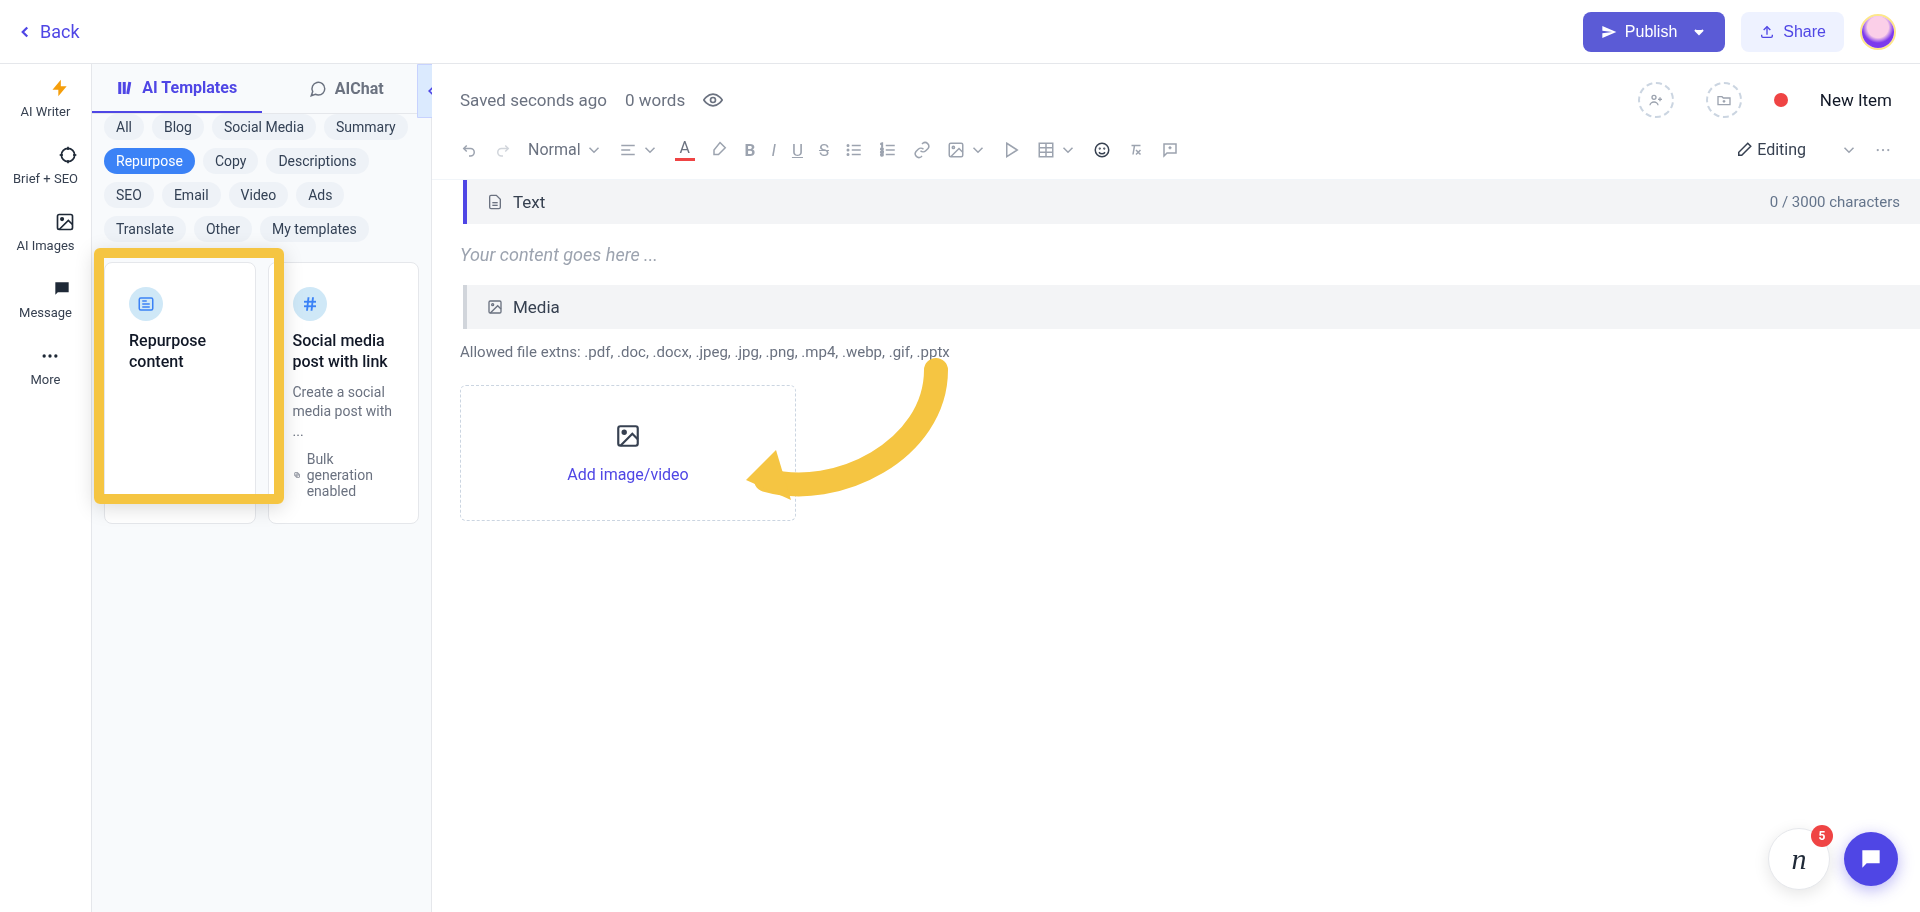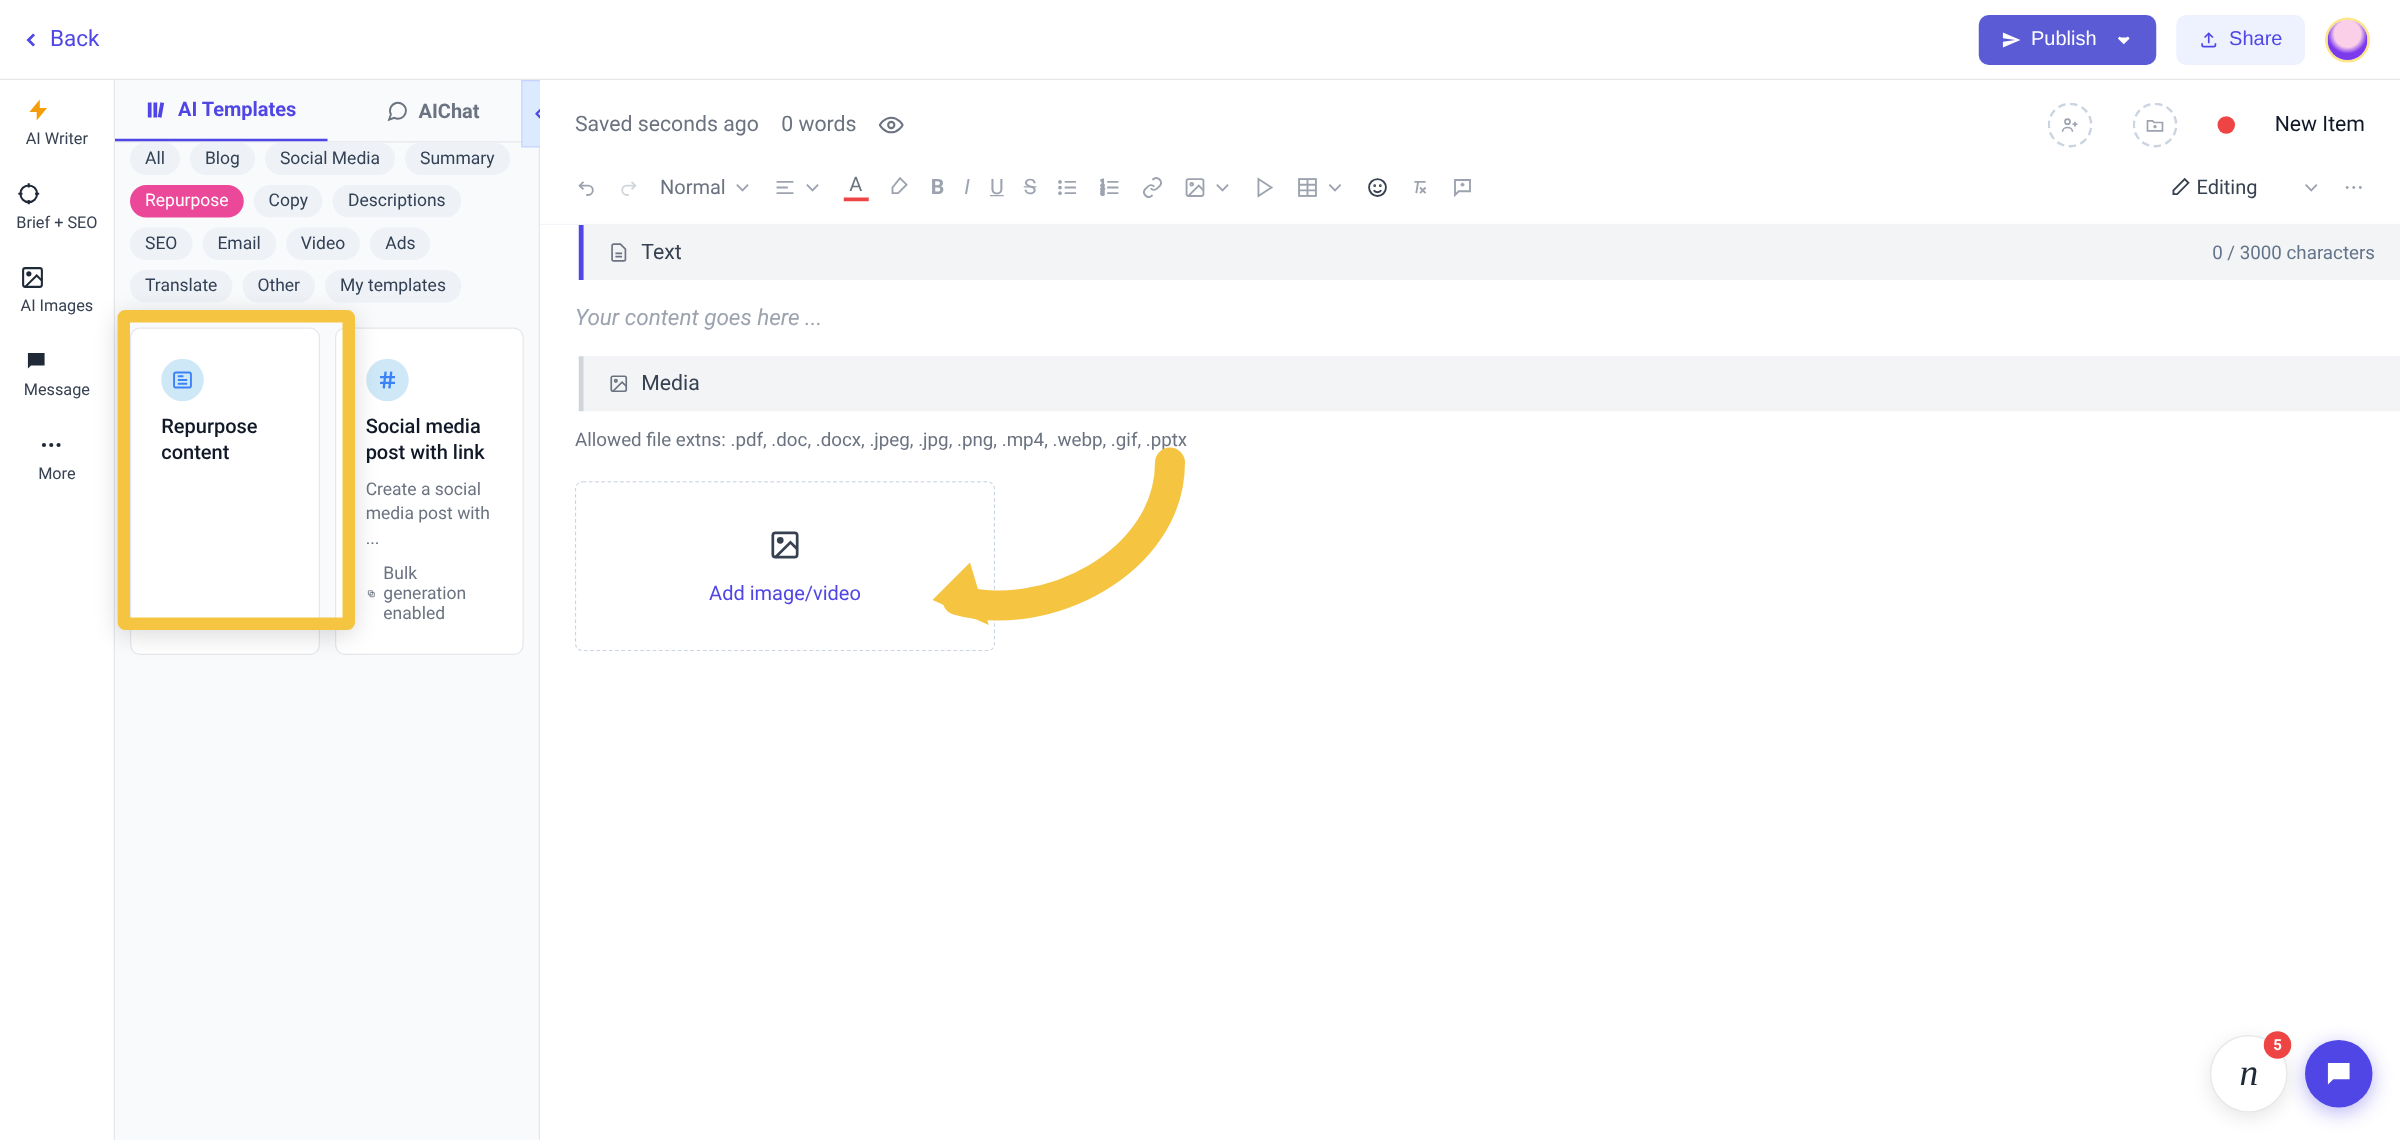--- a/index.html
+++ b/index.html
@@ -76,21 +76,21 @@
     background: #fff;
     display: flex;
     flex-direction: column;
     align-items: center;
     padding-top: 14px;
     gap: 26px;
   }
   .rail-item {
     display: flex;
     flex-direction: column;
-    align-items: flex-start;
+    align-items: flex-end;
     gap: 6px;
     color: #374151;
     font-size: 13px;
     cursor: pointer;
   }
   .rail-item.active svg { color: #f59e0b; fill: #f59e0b; }
   .rail-item svg { width: 20px; height: 20px; color: #1f2937; }
 
   
   .templates-panel {
@@ -168,21 +168,21 @@
     padding: 0 12px 8px 12px;
   }
   .pill {
     background: #eef2f7;
     color: #334155;
     font-size: 14px;
     padding: 5px 12px;
     border-radius: 999px;
     cursor: pointer;
   }
-  .pill.active { background: #ec4899; color: #fff; }
+  .pill.active { background: #3b82f6; color: #fff; }
 
   .cards-wrap {
     display: flex;
     gap: 12px;
     padding: 12px;
     position: relative;
   }
   .card {
     width: 154px;
     background: #fff;

